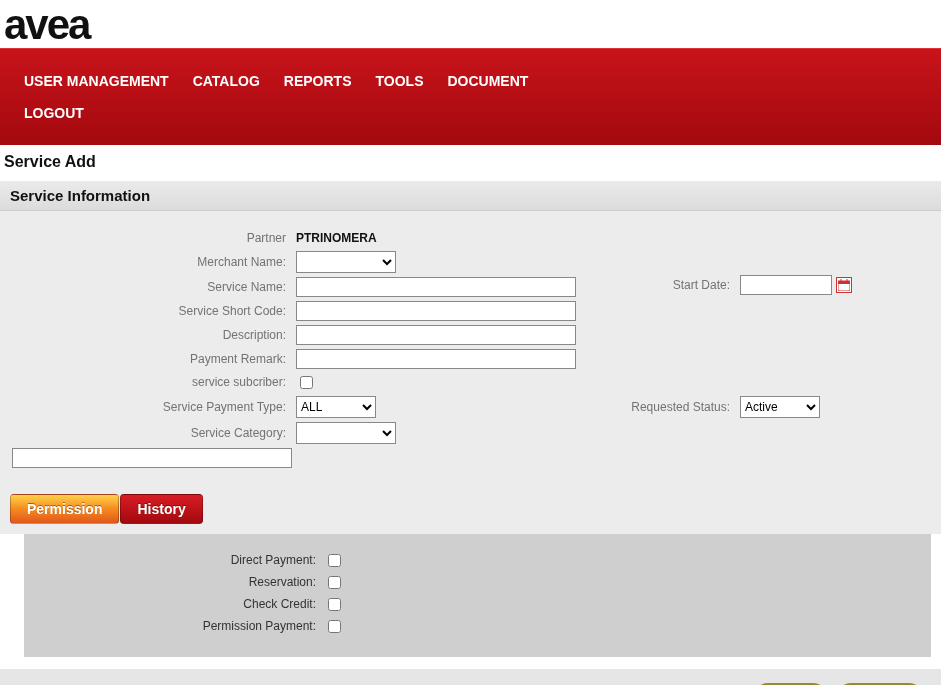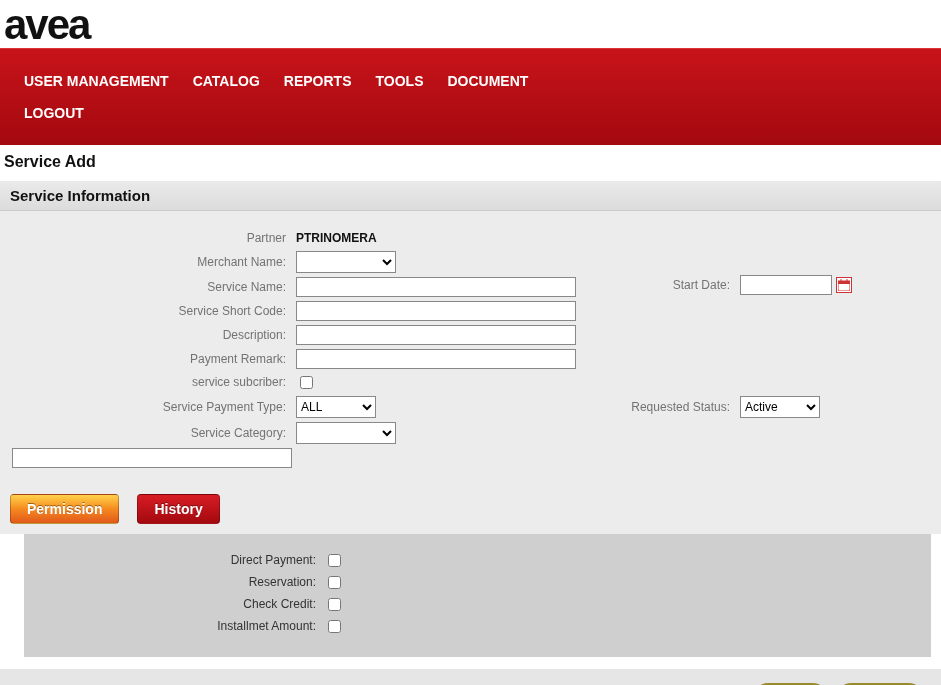--- a/index.html
+++ b/index.html
@@ -98,21 +98,21 @@
   .cal-icon {
     width:16px; height:16px;
     display:inline-flex; align-items:center; justify-content:center;
     border:1px solid #c33;
     background: #fff;
   }
   .cal-icon svg { width:12px; height:12px; }
   .tabs-row {
     background:#ececec;
     padding: 4px 10px 10px 10px;
-    display:flex; gap:18px;
+    display:flex; gap:1px;
   }
   .tab-btn {
     border-radius:4px;
     padding:6px 16px;
     font-weight:bold;
     font-size:14px;
     color:#fff;
     cursor:pointer;
     border:1px solid rgba(0,0,0,.25);
     text-shadow: 0 -1px 0 rgba(0,0,0,.4);
@@ -263,21 +263,21 @@
   </div>
   <div class="perm-row">
     <div class="perm-label">Reservation:</div>
     <input type="checkbox" class="perm-check" style="">
   </div>
   <div class="perm-row">
     <div class="perm-label">Check Credit:</div>
     <input type="checkbox" class="perm-check" style="">
   </div>
   <div class="perm-row">
-    <div class="perm-label">Installmet Amount:</div>
+    <div class="perm-label">Permission Payment:</div>
     <input type="checkbox" class="perm-check" style="">
   </div>
 </div>
 
 <div class="footer-bar">
   <div class="btn">Save</div>
   <div class="btn">Cancel</div>
 </div>
 
 </body></html>

